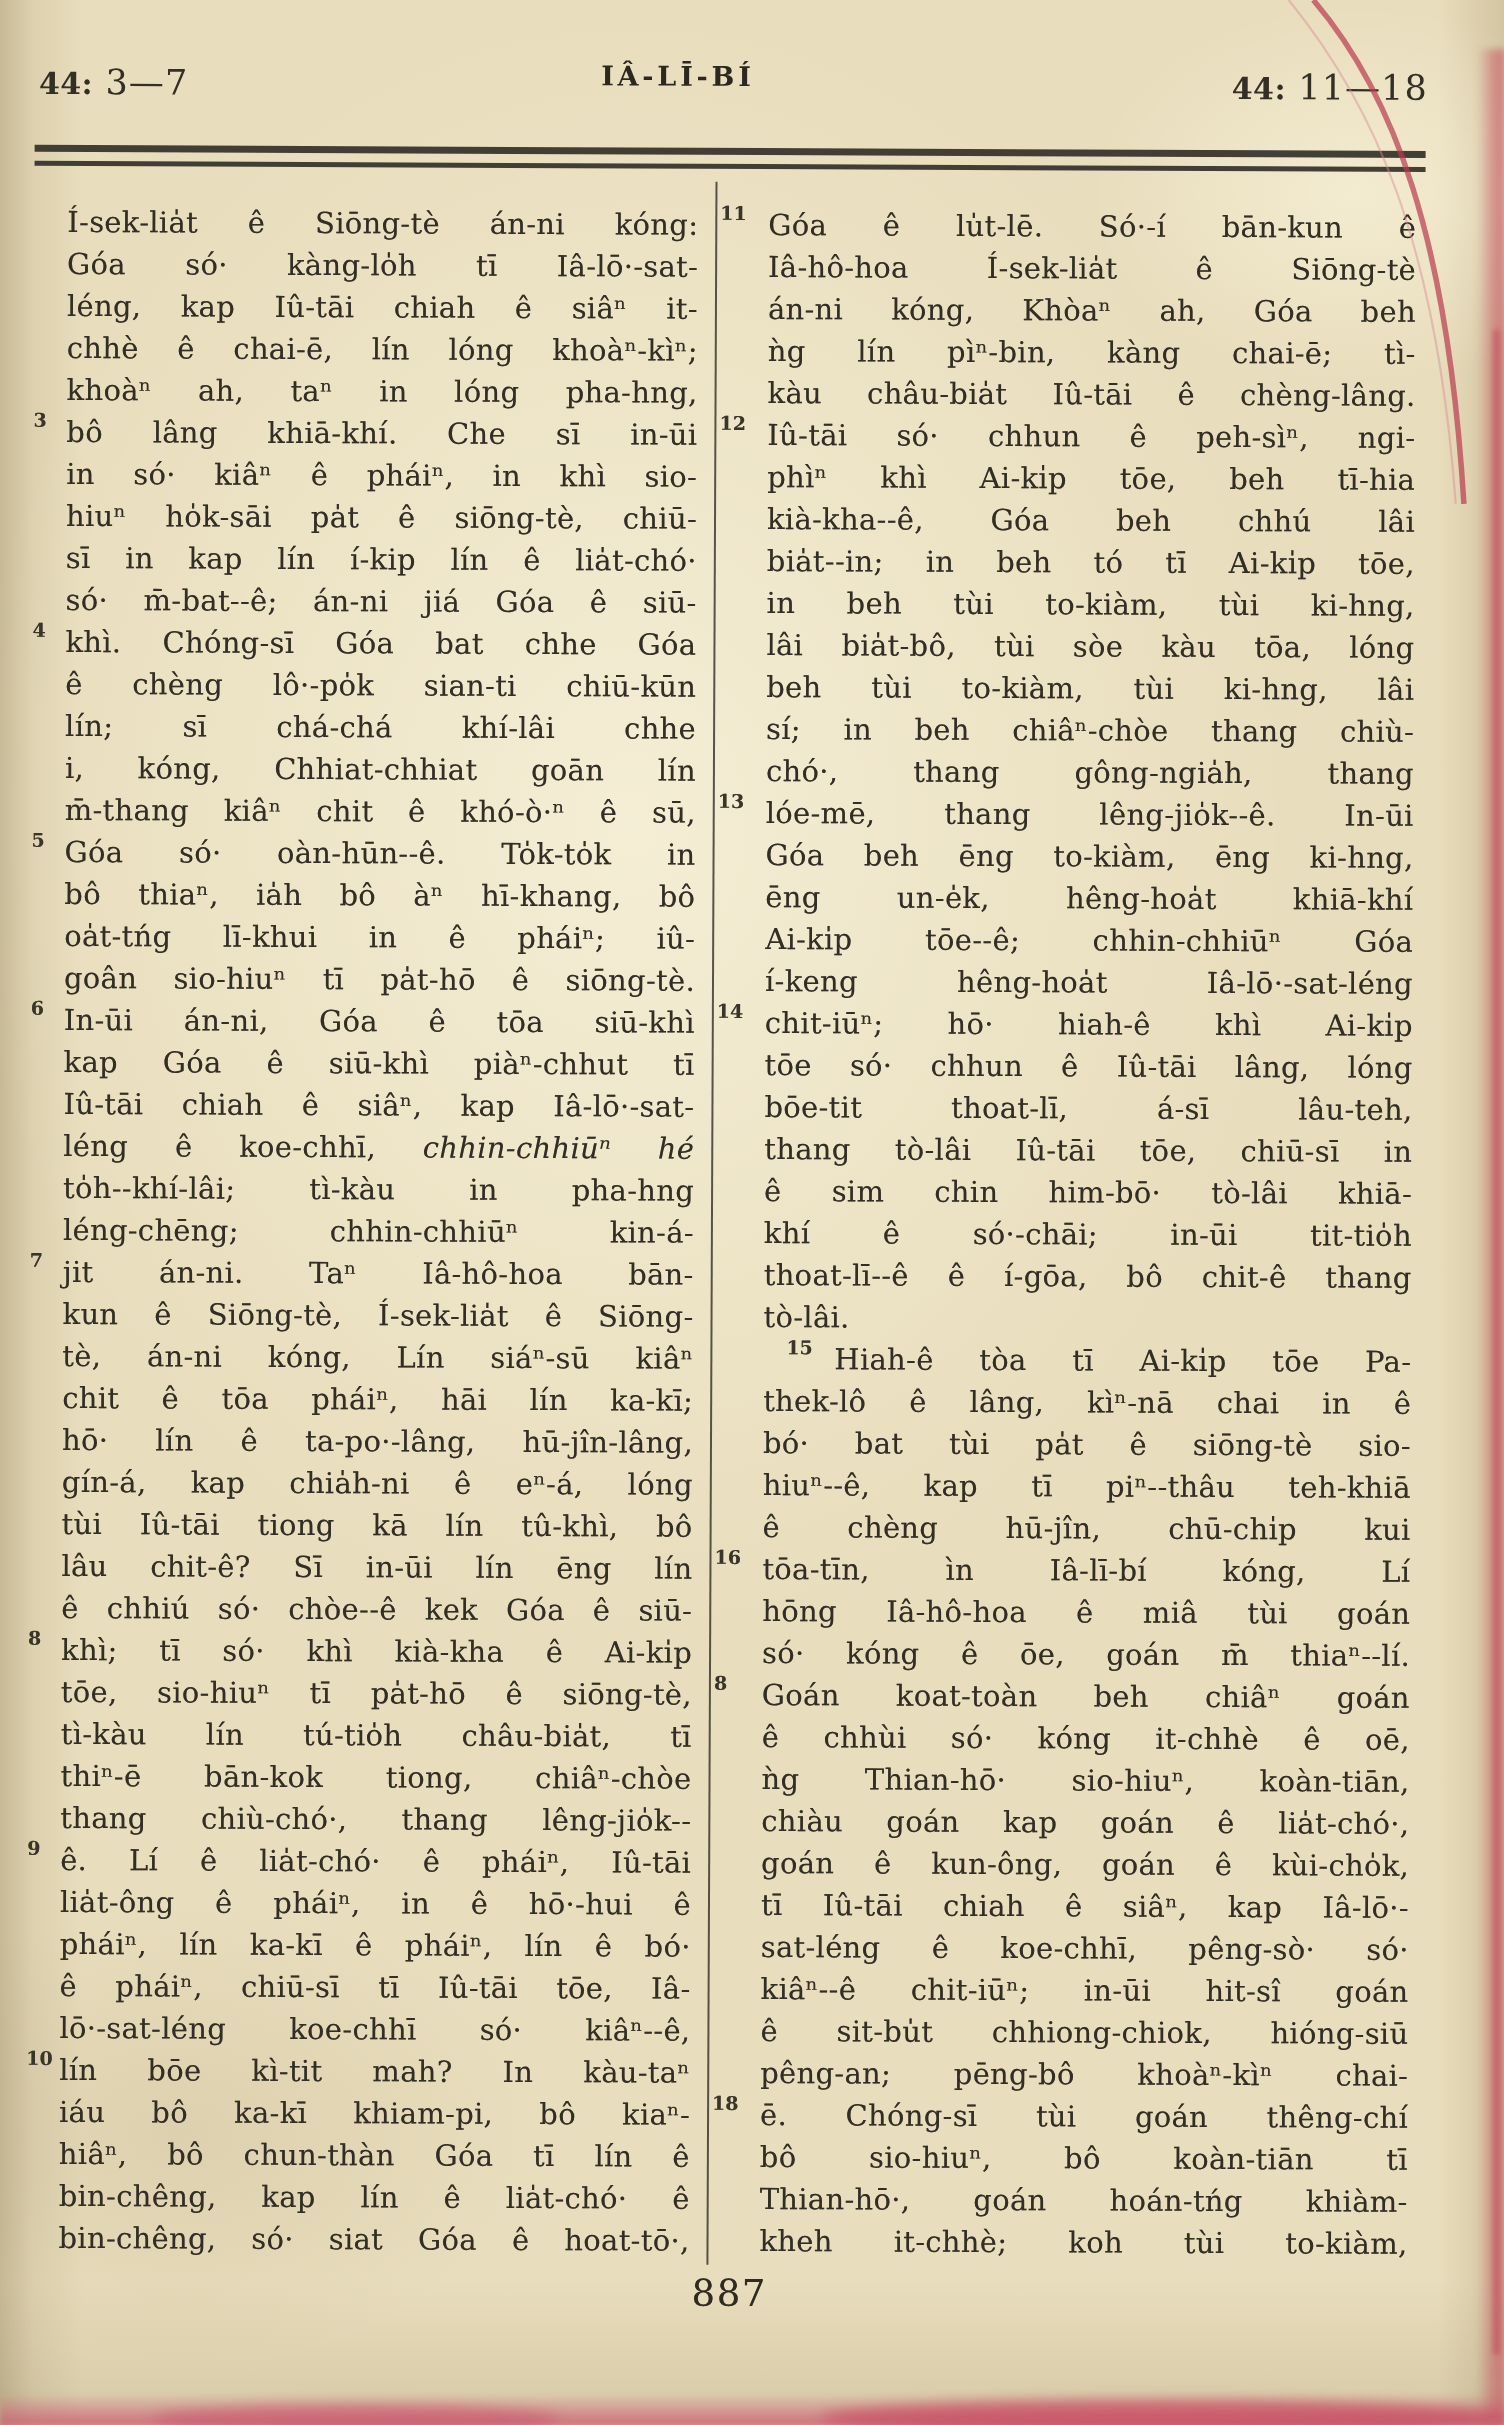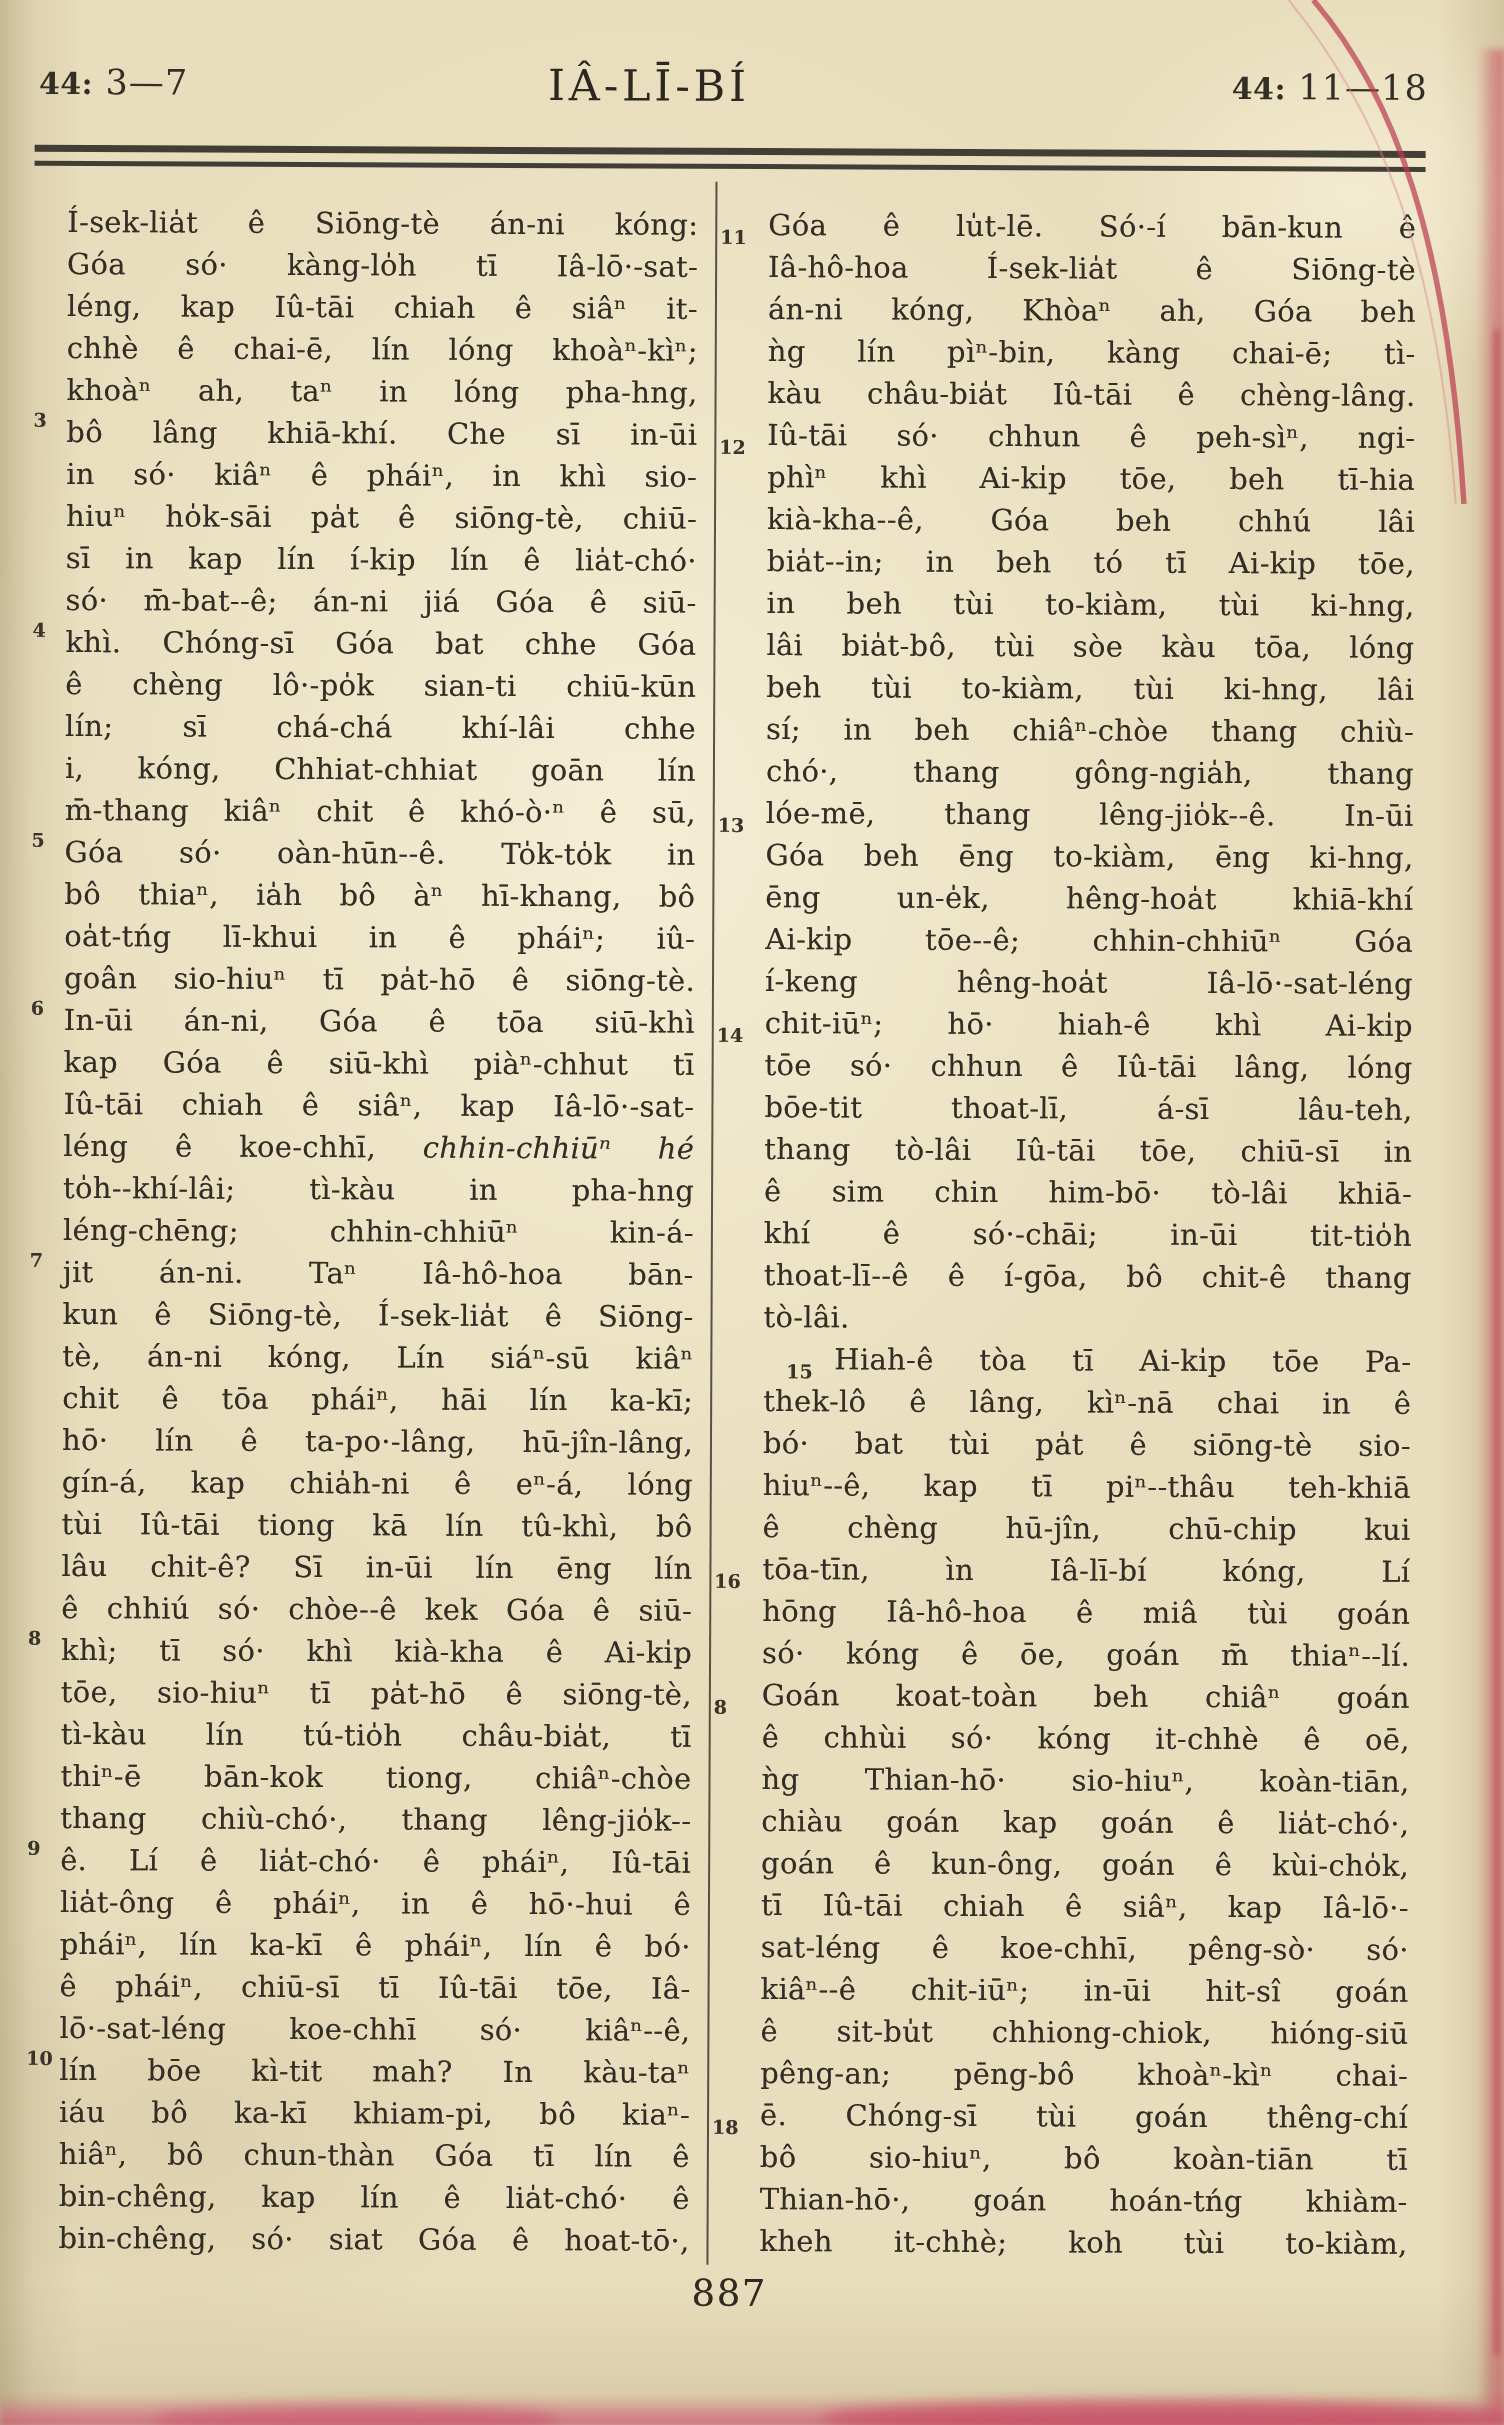--- a/index.html
+++ b/index.html
@@ -19,22 +19,22 @@
       linear-gradient(0deg, rgba(118,94,58,.16) 0, rgba(118,94,58,0) 6%),
       #e8ddbc;
   }
   .sheet{position:absolute;inset:0;transform:rotate(.25deg);transform-origin:50% 50%;color:#332f26;}
   
   .hdr-ref{position:absolute;top:65px;font-size:35px;letter-spacing:1.1px;white-space:nowrap;}
   .hdr-ref b{font-size:30px;font-weight:700;letter-spacing:0.5px;}
   .hdr-left{left:34px;}
   .hdr-right{right:82px;}
   .hdr-title{
-    position:absolute;top:61px;left:644px;transform:translateX(-50%);
-    font-size:43px;font-weight:400;letter-spacing:3.8px;white-space:nowrap;color:#2c2820;
+    position:absolute;top:61px;left:673px;transform:translateX(-50%);
+    font-size:27px;font-weight:700;letter-spacing:3.8px;white-space:nowrap;color:#2c2820;
   }
   .double-rule{
     position:absolute;left:30px;right:84px;top:148px;height:8.8px;
     border-top:7.7px solid #34312a;border-bottom:5px solid #34312a;
     opacity:.92;
   }
   
   .divider{position:absolute;left:711px;top:182px;width:2.2px;height:2083px;background:#3c382f;opacity:.85;}
   .col{position:absolute;top:204px;}
   .col-left{left:63px;width:631px;}
@@ -45,21 +45,21 @@
     color:#322e25;text-shadow:0 0 0.5px rgba(45,40,28,.45);
   }
   .line.end{text-align-last:left;}
   .line.indent{text-indent:71px;}
   .line em{font-style:italic;}
   .vnum{
     position:absolute;top:-2.2px;font-size:19px;line-height:22px;font-weight:700;
     letter-spacing:0;color:#3a352b;text-align:left;
   }
   .col-left .vnum{left:-33px;}
-  .col-right .vnum{left:-48px;margin-top:24px;}
+  .col-right .vnum{left:-48px;}
   
   .pagenum{
     position:absolute;top:2272px;left:686px;transform:translateX(-50%);
     font-size:37px;letter-spacing:1.6px;color:#2f2b22;text-shadow:0 0 0.5px rgba(45,40,28,.5);margin-left:48px;
   }
   
   .stain,.corner-mark{pointer-events:none;}
   .stain-right-edge{
     position:absolute;right:0;top:49px;width:28.5px;height:2376px;
     background:linear-gradient(90deg, rgba(192,58,80,0), rgba(192,58,80,.38) 55%, rgba(203,84,104,.7));

